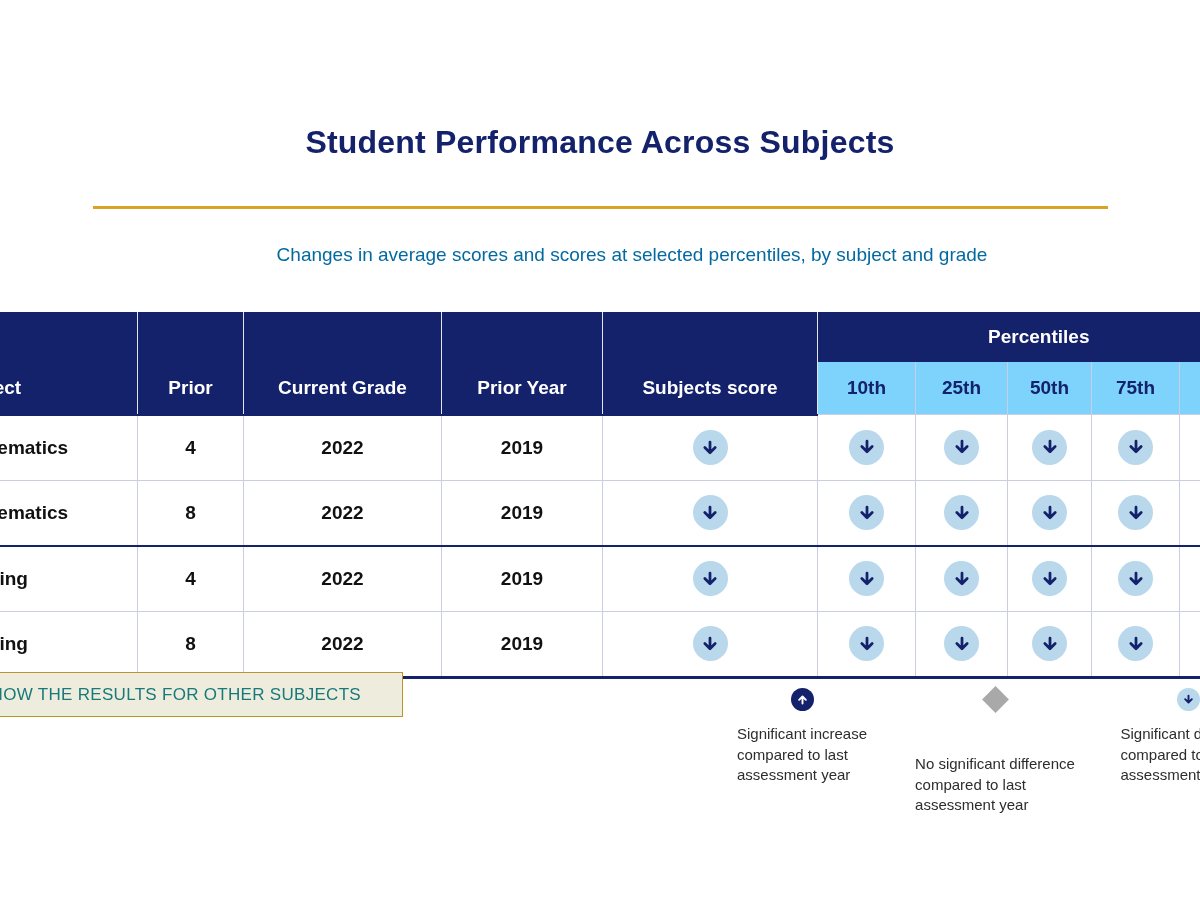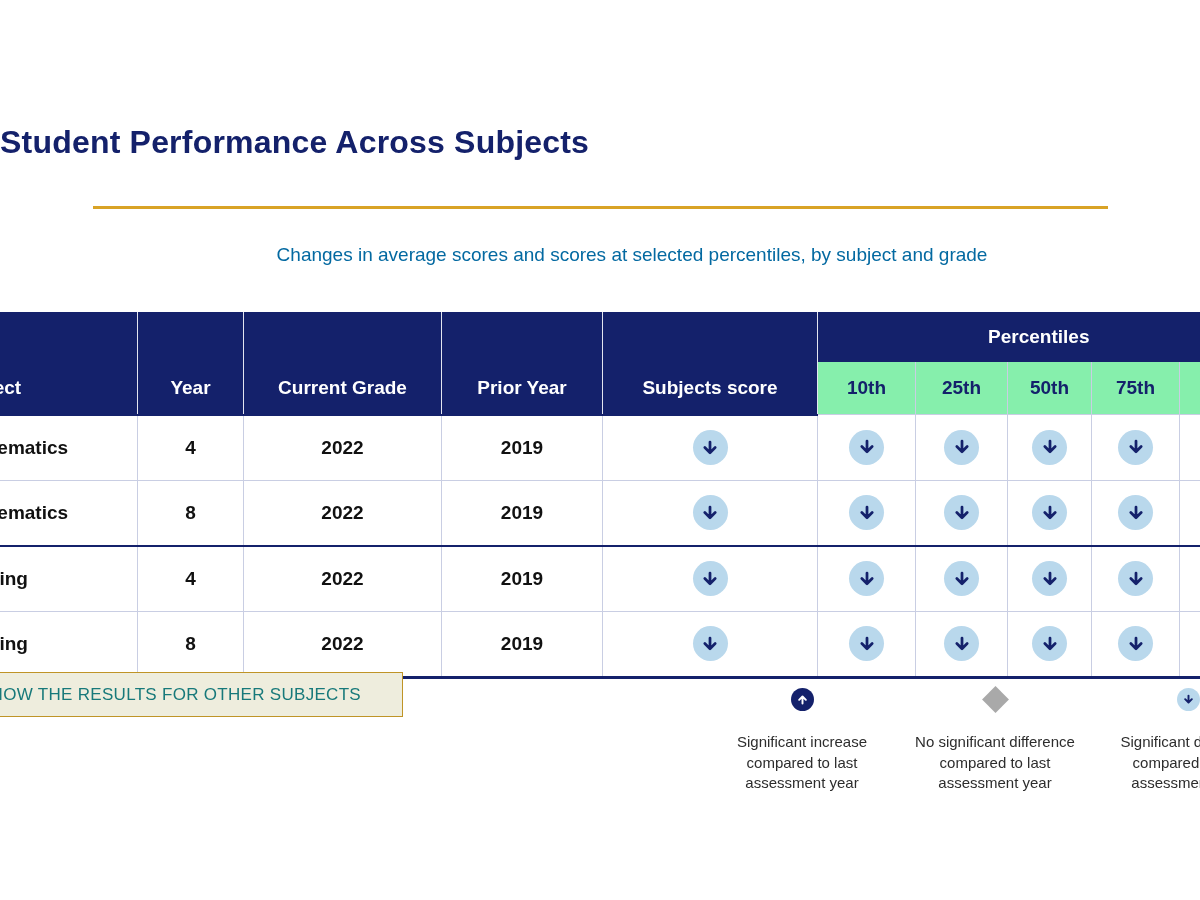--- a/index.html
+++ b/index.html
@@ -2,21 +2,21 @@
 <html><head>
 <meta charset="utf-8">
 <style>
   html,body{margin:0;padding:0;}
   body{
     width:1200px;height:900px;overflow:hidden;position:relative;background:#ffffff;
     font-family:"Liberation Sans","DejaVu Sans",sans-serif;
   }
   .title{
     position:absolute;top:124px;left:0;width:1200px;margin:0;
-    text-align:left;font-size:32px;font-weight:bold;color:#14216b;letter-spacing:.2px;
+    text-align:center;font-size:32px;font-weight:bold;color:#14216b;letter-spacing:.2px;
   }
   .divider{
     position:absolute;top:206px;left:93px;width:1015px;height:3px;background:#d9a326;
   }
   .subtitle{
     position:absolute;top:244px;left:0;width:1188px;margin:0;
     text-align:center;font-size:19px;color:#0369a1;padding-left:38px;
   }
   .table-wrap{position:absolute;top:312px;left:-63px;width:1322px;}
   table{border-collapse:collapse;table-layout:fixed;width:1322px;}
@@ -25,21 +25,21 @@
     background:#14216b;color:#ffffff;font-size:19px;font-weight:bold;text-align:center;
     vertical-align:bottom;padding-bottom:15px;
     border-right:1px solid #e3e5f0;border-bottom:2px solid #14216b;
   }
   .h-subject{text-align:left;padding-left:15px;}
   .h-group{
     background:#14216b;color:#ffffff;font-size:19px;font-weight:bold;text-align:center;
     height:50px;vertical-align:middle;border-left:1px solid #e3e5f0;
   }
   .h-sub{
-    background:#86efac;color:#14216b;font-size:19px;font-weight:bold;text-align:center;
+    background:#7dd3fc;color:#14216b;font-size:19px;font-weight:bold;text-align:center;
     height:52px;vertical-align:middle;
     border-left:1px solid #c9cee3;border-right:1px solid #c9cee3;border-bottom:1px solid #c9cee3;
   }
   tbody td{
     height:64px;border:1px solid #c9cee3;text-align:center;vertical-align:middle;
     font-size:19px;font-weight:bold;color:#111111;background:#ffffff;
   }
   tbody td.subject{text-align:left;padding-left:15px;}
   tbody tr.group-end td{border-bottom:2px solid #14216b;}
   tbody tr.last td{border-bottom:3px solid #14216b;}
@@ -49,27 +49,27 @@
   }
   .subjects-button{
     position:absolute;top:672px;left:-63px;width:466px;height:45px;box-sizing:border-box;
     background:#eeeddd;border:1px solid #bf9426;
     color:#17797a;font-size:17px;letter-spacing:.3px;
     display:flex;align-items:center;justify-content:center;cursor:pointer;white-space:nowrap;
   }
   .legend{position:absolute;top:686px;left:712px;display:flex;gap:8px;}
   .legend-item{display:flex;flex-direction:column;align-items:center;}
   .legend-item.w1{width:180px;}
-  .legend-item.w2{width:190px;}
+  .legend-item.w2{width:190px;gap:30px;}
   .legend-item.w3{width:180px;}
   .legend-icbox{height:26px;display:flex;align-items:center;justify-content:center;}
   .lg-circle-up{width:23px;height:23px;border-radius:50%;background:#14216b;display:flex;align-items:center;justify-content:center;}
   .lg-circle-down{width:23px;height:23px;border-radius:50%;background:#b9d8ec;display:flex;align-items:center;justify-content:center;}
   .lg-diamond{width:19px;height:19px;background:#a9a9a9;transform:rotate(45deg);}
-  .legend-text{margin-top:20px;text-align:center;font-size:15px;line-height:20.5px;color:#2d2d2d;white-space:nowrap;}
+  .legend-text{margin-top:12px;text-align:left;font-size:15px;line-height:20.5px;color:#2d2d2d;white-space:nowrap;}
 </style>
 </head>
 <body>
 
 <h1 class="title">Student Performance Across Subjects</h1>
 <div class="divider"></div>
 <p class="subtitle">Changes in average scores and scores at selected percentiles, by subject and grade</p>
 
 <div class="table-wrap">
   <table>
@@ -81,21 +81,21 @@
         <col style="width:215px">
       <col style="width:98px">
         <col style="width:92px">
         <col style="width:84px">
         <col style="width:88px">
         <col style="width:80px">
     </colgroup>
     <thead>
       <tr>
         <th class="h-main h-subject" rowspan="2">Subject</th>
-        <th class="h-main" rowspan="2">Year</th>
+        <th class="h-main" rowspan="2">Prior</th>
         <th class="h-main" rowspan="2">Current Grade</th>
         <th class="h-main" rowspan="2">Prior Year</th>
         <th class="h-main" rowspan="2">Subjects score</th>
         <th class="h-group" colspan="5">Percentiles</th>
       </tr>
       <tr>
         <th class="h-sub">10th</th>
         <th class="h-sub">25th</th>
         <th class="h-sub">50th</th>
         <th class="h-sub">75th</th>

